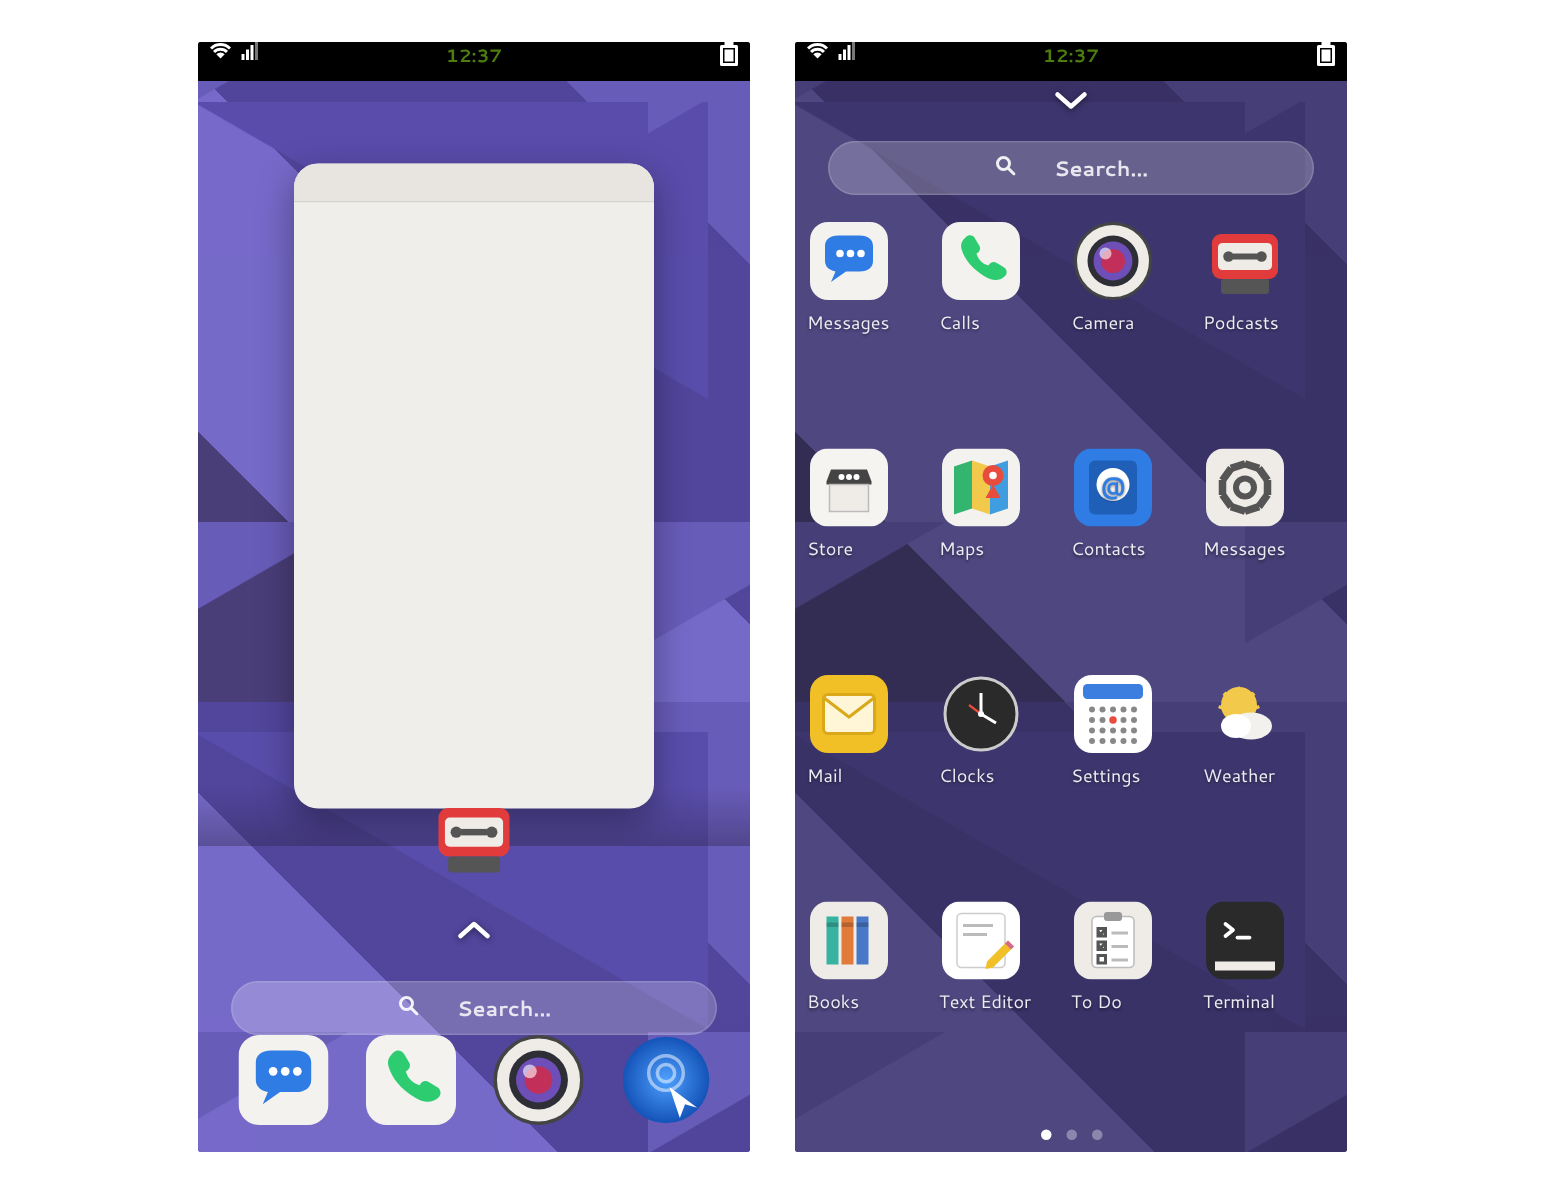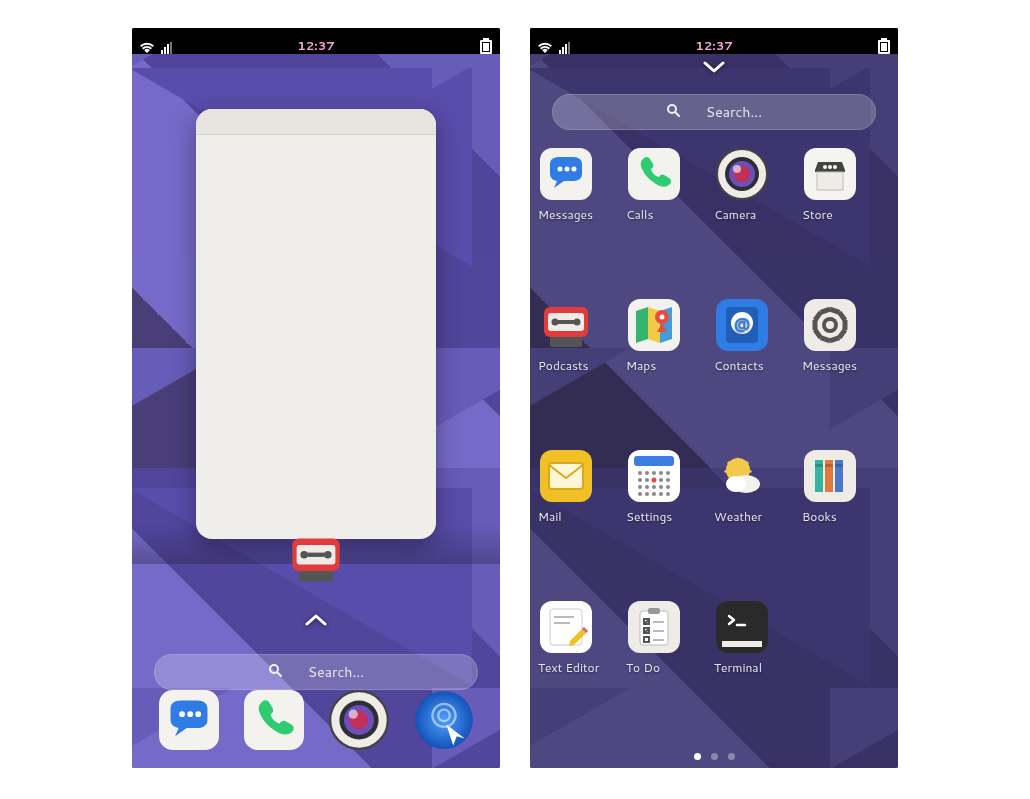--- a/index.html
+++ b/index.html
@@ -33,22 +33,22 @@
     background-position: -40px -20px, -80px 40px, -60px -40px;
     opacity: 0.95;
   }
   .phone2 .wallpaper { filter: brightness(0.9) saturate(0.9); }
   .phone2 .wallpaper::after{
     content:""; position:absolute; inset:0; background: rgba(30,25,50,0.35);
   }
 
   .status-bar {
     position: absolute; top:0; left:0; right:0; height:26px;
-    background: #000; color:#f9a8d4; font-size:12px; font-weight:600;
-    display:flex; align-items:flex-end; justify-content:center;
+    background: #000; color:#4d7c0f; font-size:12px; font-weight:600;
+    display:flex; align-items:flex-start; justify-content:center;
     z-index:30;
   }
   .status-left { position:absolute; left:8px; display:flex; gap:6px; align-items:center;}
   .status-right{ position:absolute; right:8px; display:flex; align-items:center;}
   .status-bar svg { display:block; }
 
   
   .overview { position:absolute; top:26px; left:0; right:0; bottom:0; }
   .cards { position:absolute; top:30px; left:0; right:0; height:480px; display:flex; justify-content:center; align-items:center; overflow:hidden;}
   .cards::after{ content:""; position:absolute; left:0; right:0; height:100px; bottom:-60px;
@@ -70,20 +70,21 @@
   .phone1 .chevron { top: 558px; }
   .phone2 .chevron { top: 30px; }
   .chevron svg{ display:block; filter: drop-shadow(0 1px 2px rgba(0,0,0,0.5));}
 
   .search-pill {
     position:absolute; left:22px; right:22px; height:36px;
     background: rgba(255,255,255,0.22); border-radius:18px;
     display:flex; align-items:center; justify-content:center; gap:26px;
     color:#e9e6f0; font-size:14px; z-index:6;
     box-shadow: inset 0 0 0 1px rgba(255,255,255,0.15);
+    font-weight: bold;
   }
   .phone1 .search-pill{ top: 600px; }
   .phone2 .search-pill{ top: 66px; }
   .search-pill svg{ opacity:0.9;}
 
   .dock {
     position:absolute; left:0; right:0; bottom:10px; height:76px;
     display:flex; justify-content:space-around; align-items:center; padding:0 14px;
     z-index:6;
   }
@@ -300,42 +301,42 @@
        <circle cx="26" cy="26" r="13" fill="#6e4fb8"></circle>
        <circle cx="26" cy="26" r="8" fill="#c22f58"></circle>
        <circle cx="21" cy="21" r="4" fill="rgba(255,255,255,0.6)"></circle>
           </svg>
         </div>
         <span>Camera</span>
       </div>
       <div class="app">
         <div class="ic">
           <svg width="52" height="52" viewBox="0 0 52 52">
+       <rect x="4" y="8" width="44" height="30" rx="6" fill="#e23b3b"></rect>
+       <rect x="8" y="14" width="36" height="18" rx="3" fill="#efece7"></rect>
+       <circle cx="15" cy="23" r="3.5" fill="#555"></circle>
+            <circle cx="37" cy="23" r="3.5" fill="#555"></circle>
+       <rect x="18" y="21" width="16" height="4" fill="#555"></rect>
+       <rect x="10" y="38" width="32" height="10" rx="2" fill="#555"></rect>
+          </svg>
+        </div>
+        <span>Podcasts</span>
+      </div>
+      <div class="app">
+        <div class="ic">
+          <svg width="52" height="52" viewBox="0 0 52 52">
             <rect width="52" height="52" rx="12" fill="#f6f4f0"></rect>
             <path d="M14 14h24l3 8v2H11v-2z" fill="#444"></path>
        <rect x="13" y="24" width="26" height="18" fill="#efece7" stroke="#bbb"></rect>
        <circle cx="21" cy="19" r="2" fill="#fff"></circle>
             <circle cx="26" cy="19" r="2" fill="#fff"></circle>
             <circle cx="31" cy="19" r="2" fill="#fff"></circle>
           </svg>
         </div>
         <span>Store</span>
-      </div>
-      <div class="app">
-        <div class="ic">
-          <svg width="52" height="52" viewBox="0 0 52 52">
-       <rect x="4" y="8" width="44" height="30" rx="6" fill="#e23b3b"></rect>
-       <rect x="8" y="14" width="36" height="18" rx="3" fill="#efece7"></rect>
-       <circle cx="15" cy="23" r="3.5" fill="#555"></circle>
-            <circle cx="37" cy="23" r="3.5" fill="#555"></circle>
-       <rect x="18" y="21" width="16" height="4" fill="#555"></rect>
-       <rect x="10" y="38" width="32" height="10" rx="2" fill="#555"></rect>
-          </svg>
-        </div>
-        <span>Podcasts</span>
       </div>
       <div class="app">
         <div class="ic">
           <svg width="52" height="52" viewBox="0 0 52 52">
             <rect width="52" height="52" rx="12" fill="#f4f2ef"></rect>
             <path d="M8 12l12-4v32l-12 4z" fill="#34b56f"></path>
             <path d="M20 8l12 4v32l-12-4z" fill="#f3c94b"></path>
             <path d="M32 12l12-4v32l-12 4z" fill="#3f9de0"></path>
        <circle cx="34" cy="18" r="7" fill="#e74c3c"></circle>
             <path d="M34 24l-5 9h10z" fill="#e74c3c"></path>
@@ -380,20 +381,33 @@
       <div class="app">
         <div class="ic">
           <svg width="52" height="52" viewBox="0 0 52 52">
             <rect width="52" height="52" rx="12" fill="#f1c027"></rect>
             <rect x="9" y="13" width="34" height="26" rx="3" fill="#fff6d8"></rect>
        <path d="M9 15l17 13 17-13" fill="none" stroke="#d9a91a" stroke-width="2"></path>
        <rect x="9" y="13" width="34" height="26" rx="3" fill="none" stroke="#d9a91a" stroke-width="2"></rect>
           </svg>
         </div>
         <span>Mail</span>
+      </div>
+      <div class="app">
+        <div class="ic">
+          <svg width="52" height="52" viewBox="0 0 52 52">
+       <circle cx="26" cy="26" r="24" fill="#2a2a2a"></circle>
+            <circle cx="26" cy="26" r="24" fill="none" stroke="#ccc" stroke-width="2"></circle>
+       <line x1="26" y1="26" x2="26" y2="12" stroke="#fff" stroke-width="2"></line>
+       <line x1="26" y1="26" x2="36" y2="32" stroke="#fff" stroke-width="2"></line>
+       <line x1="26" y1="26" x2="18" y2="20" stroke="#e74c3c" stroke-width="1.5"></line>
+       <circle cx="26" cy="26" r="2" fill="#fff"></circle>
+          </svg>
+        </div>
+        <span>Clocks</span>
       </div>
       <div class="app">
         <div class="ic">
           <svg width="52" height="52" viewBox="0 0 52 52">
             <rect width="52" height="52" rx="12" fill="#fff"></rect>
             <rect x="6" y="6" width="40" height="10" rx="3" fill="#3b7ee0"></rect>
        <g fill="#888">
               <circle cx="12" cy="23" r="2"></circle>
               <circle cx="19" cy="23" r="2"></circle>
               <circle cx="26" cy="23" r="2"></circle>

